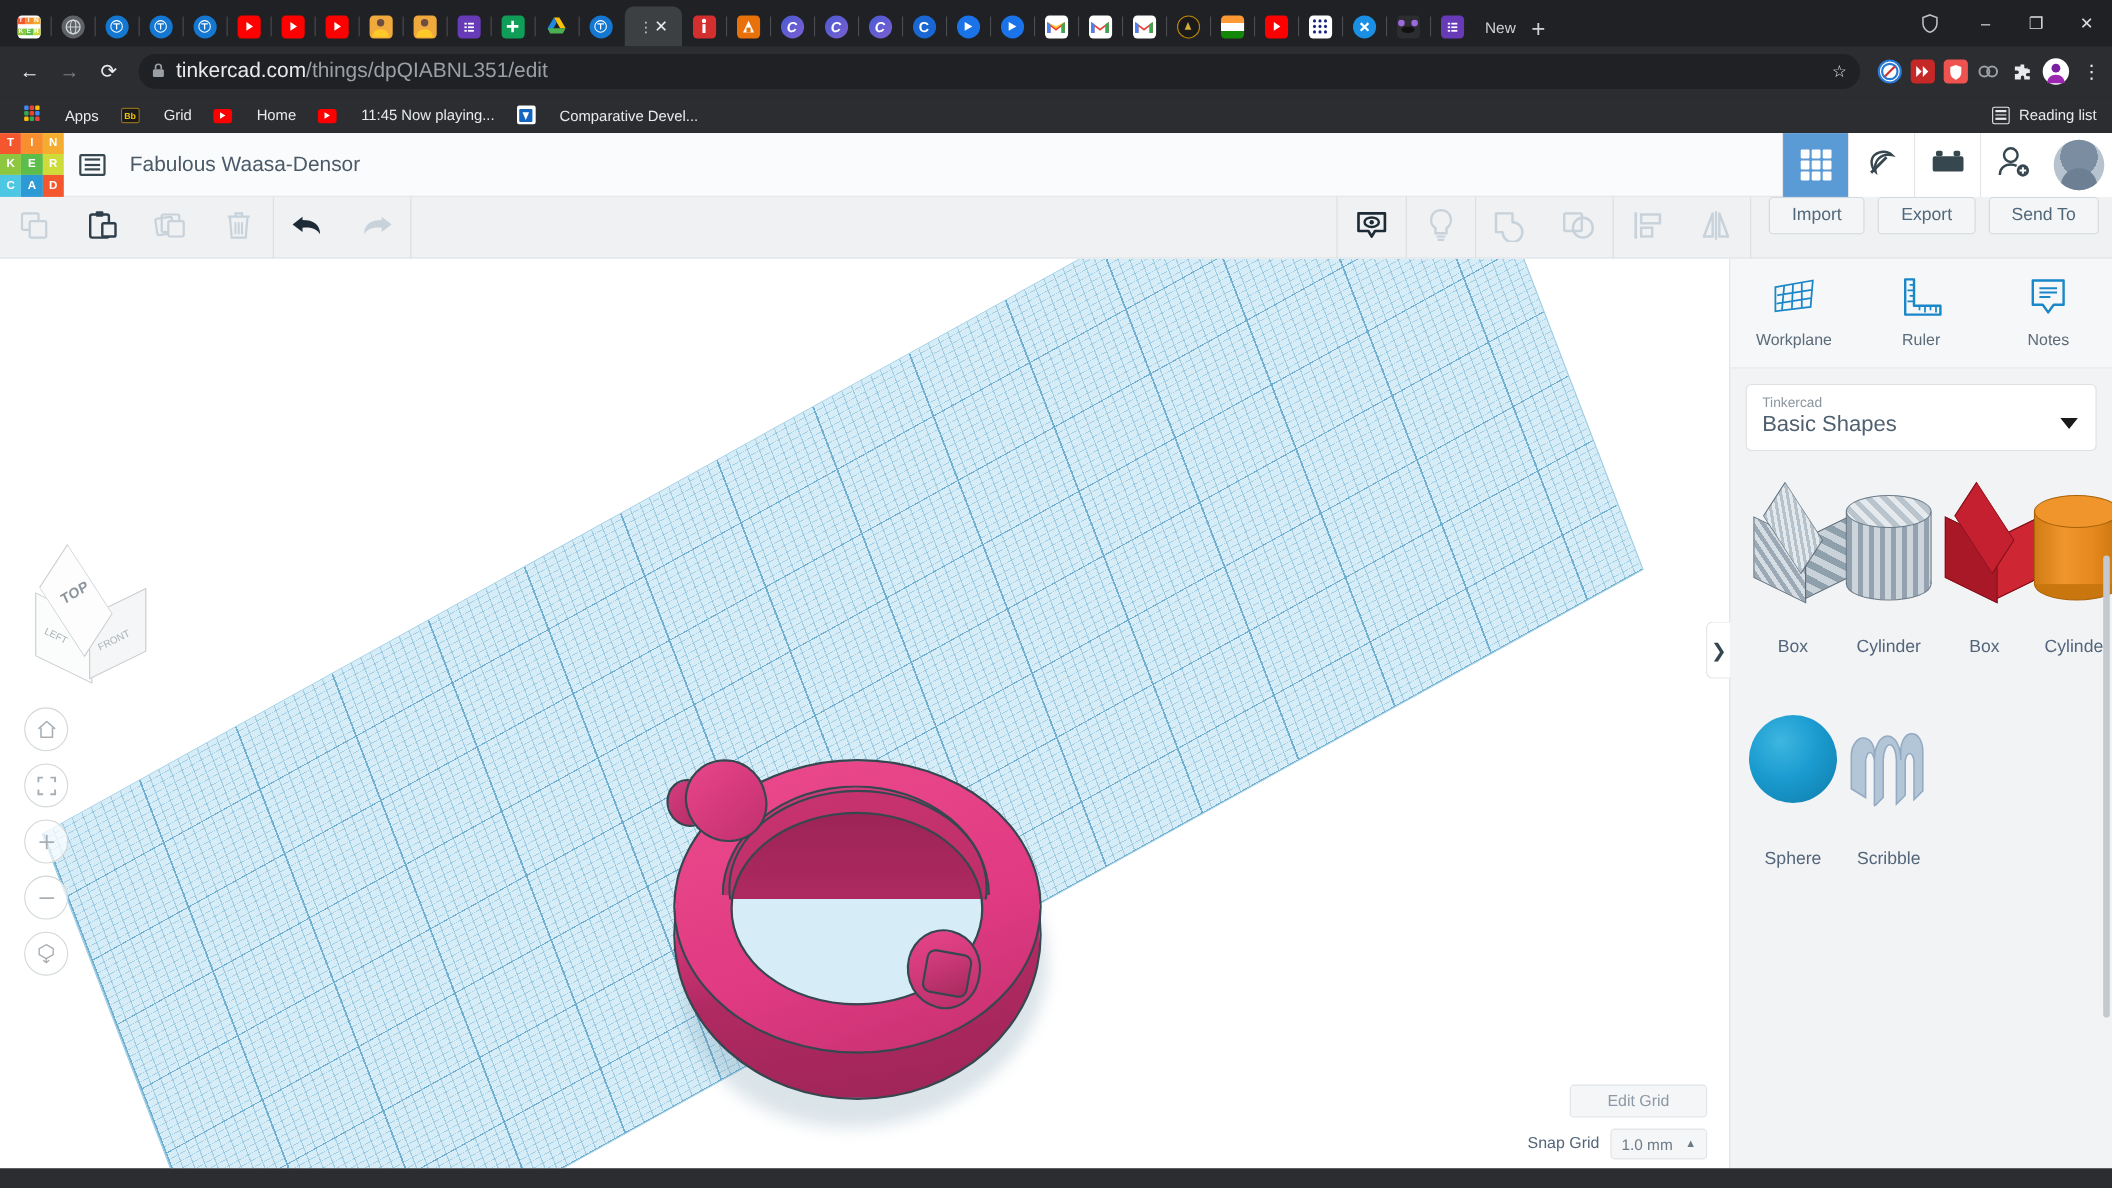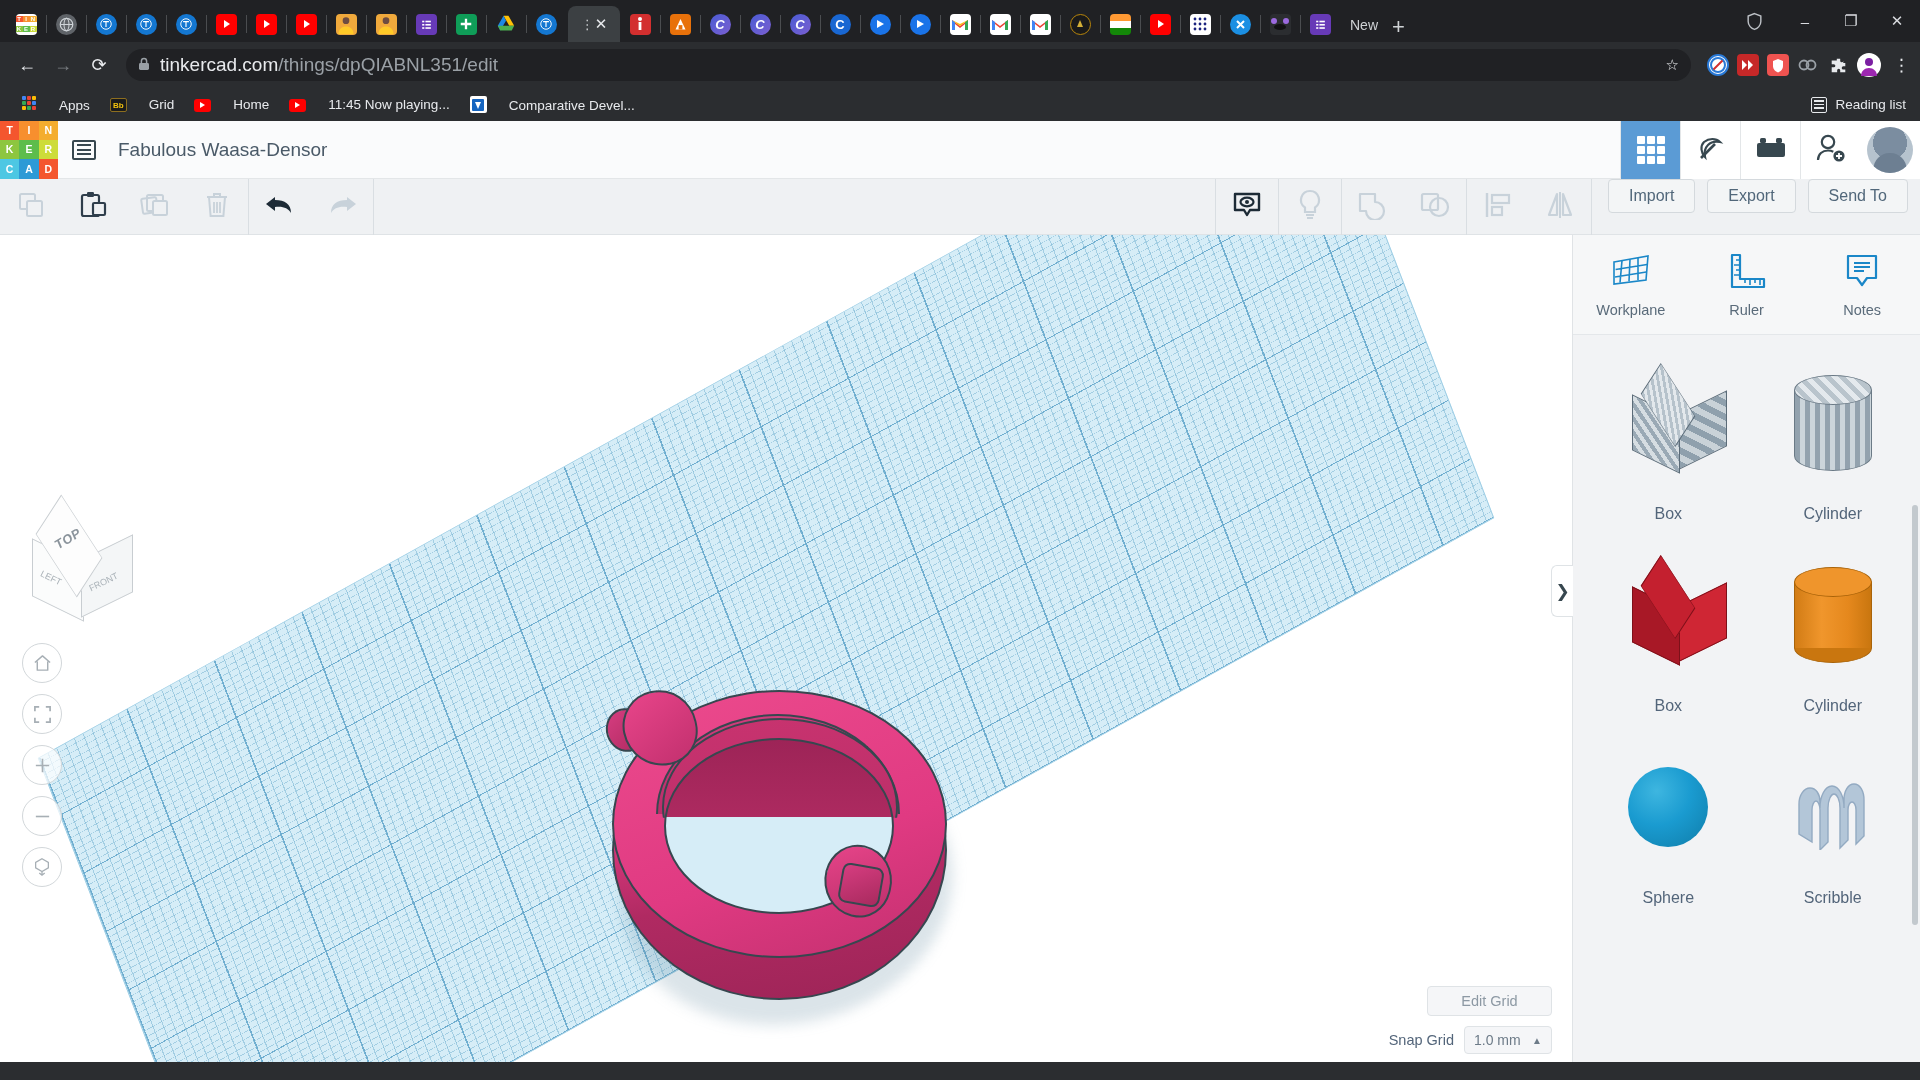--- a/index.html
+++ b/index.html
@@ -358,21 +358,21 @@
   .sp-sup { font-size: 12.5px; color: #8b96a0; }
   .sp-main { font-size: 20px; color: #4e5f6f; margin-top: 2px; }
   .sp-caret {
     position: absolute; right: 16px; top: 30px;
     border-left: 8px solid transparent; border-right: 8px solid transparent;
     border-top: 10px solid #1a1a1a;
   }
 
   .shape-grid {
     flex: 1; overflow: hidden; padding: 14px 6px 0 14px;
-    display: grid; grid-template-columns: 1fr 1fr; gap: 2px;
+    display: grid; grid-template-columns: 1fr 1fr 1fr 1fr; gap: 2px;
     align-content: start; position: relative;
   }
   .shape-cell { height: 190px; display: flex; flex-direction: column; align-items: center; justify-content: flex-start; padding-top: 18px; }
   .shape-name { margin-top: auto; margin-bottom: 16px; font-size: 16px; color: #53657a; }
   .shape-art { height: 112px; display: flex; align-items: center; justify-content: center; }
 
   .cube3d { width: 86px; height: 86px; position: relative; }
   .cube3d .face { position: absolute; border: 1.5px solid #5b6b78; }
   .cube-top { width: 62px; height: 62px; left: 12px; top: -6px; transform: rotate(45deg) skew(12deg,12deg) scale(1,0.58); }
   .cube-left { width: 48px; height: 56px; left: 7px; top: 26px; transform: skewY(26deg); }
@@ -1089,20 +1089,25 @@
                   <path d="M5 4h28v22h-9l-5 7-5-7H5z" fill="none" stroke="#1a87c8" stroke-width="2.2" stroke-linejoin="round"></path>
                   <g stroke="#1a87c8" stroke-width="1.8">
                     <path d="M11 11h16M11 15h16M11 19h10"></path>
                   </g>
                 </svg>
             </span>
             <span class="rp-tool-label">Notes</span>
           </div>
         </div>
 
+        <div class="shape-picker">
+          <div class="sp-sup">Tinkercad</div>
+          <div class="sp-main">Basic Shapes</div>
+          <div class="sp-caret"></div>
+        </div>
 
         <div class="shape-grid">
 
           <div class="shape-cell">
             <div class="shape-art">
               <div class="cube3d">
                 <div class="face cube-left hatch-l"></div>
                 <div class="face cube-right hatch-d"></div>
                 <div class="face cube-top hatch-m"></div>
               </div>

